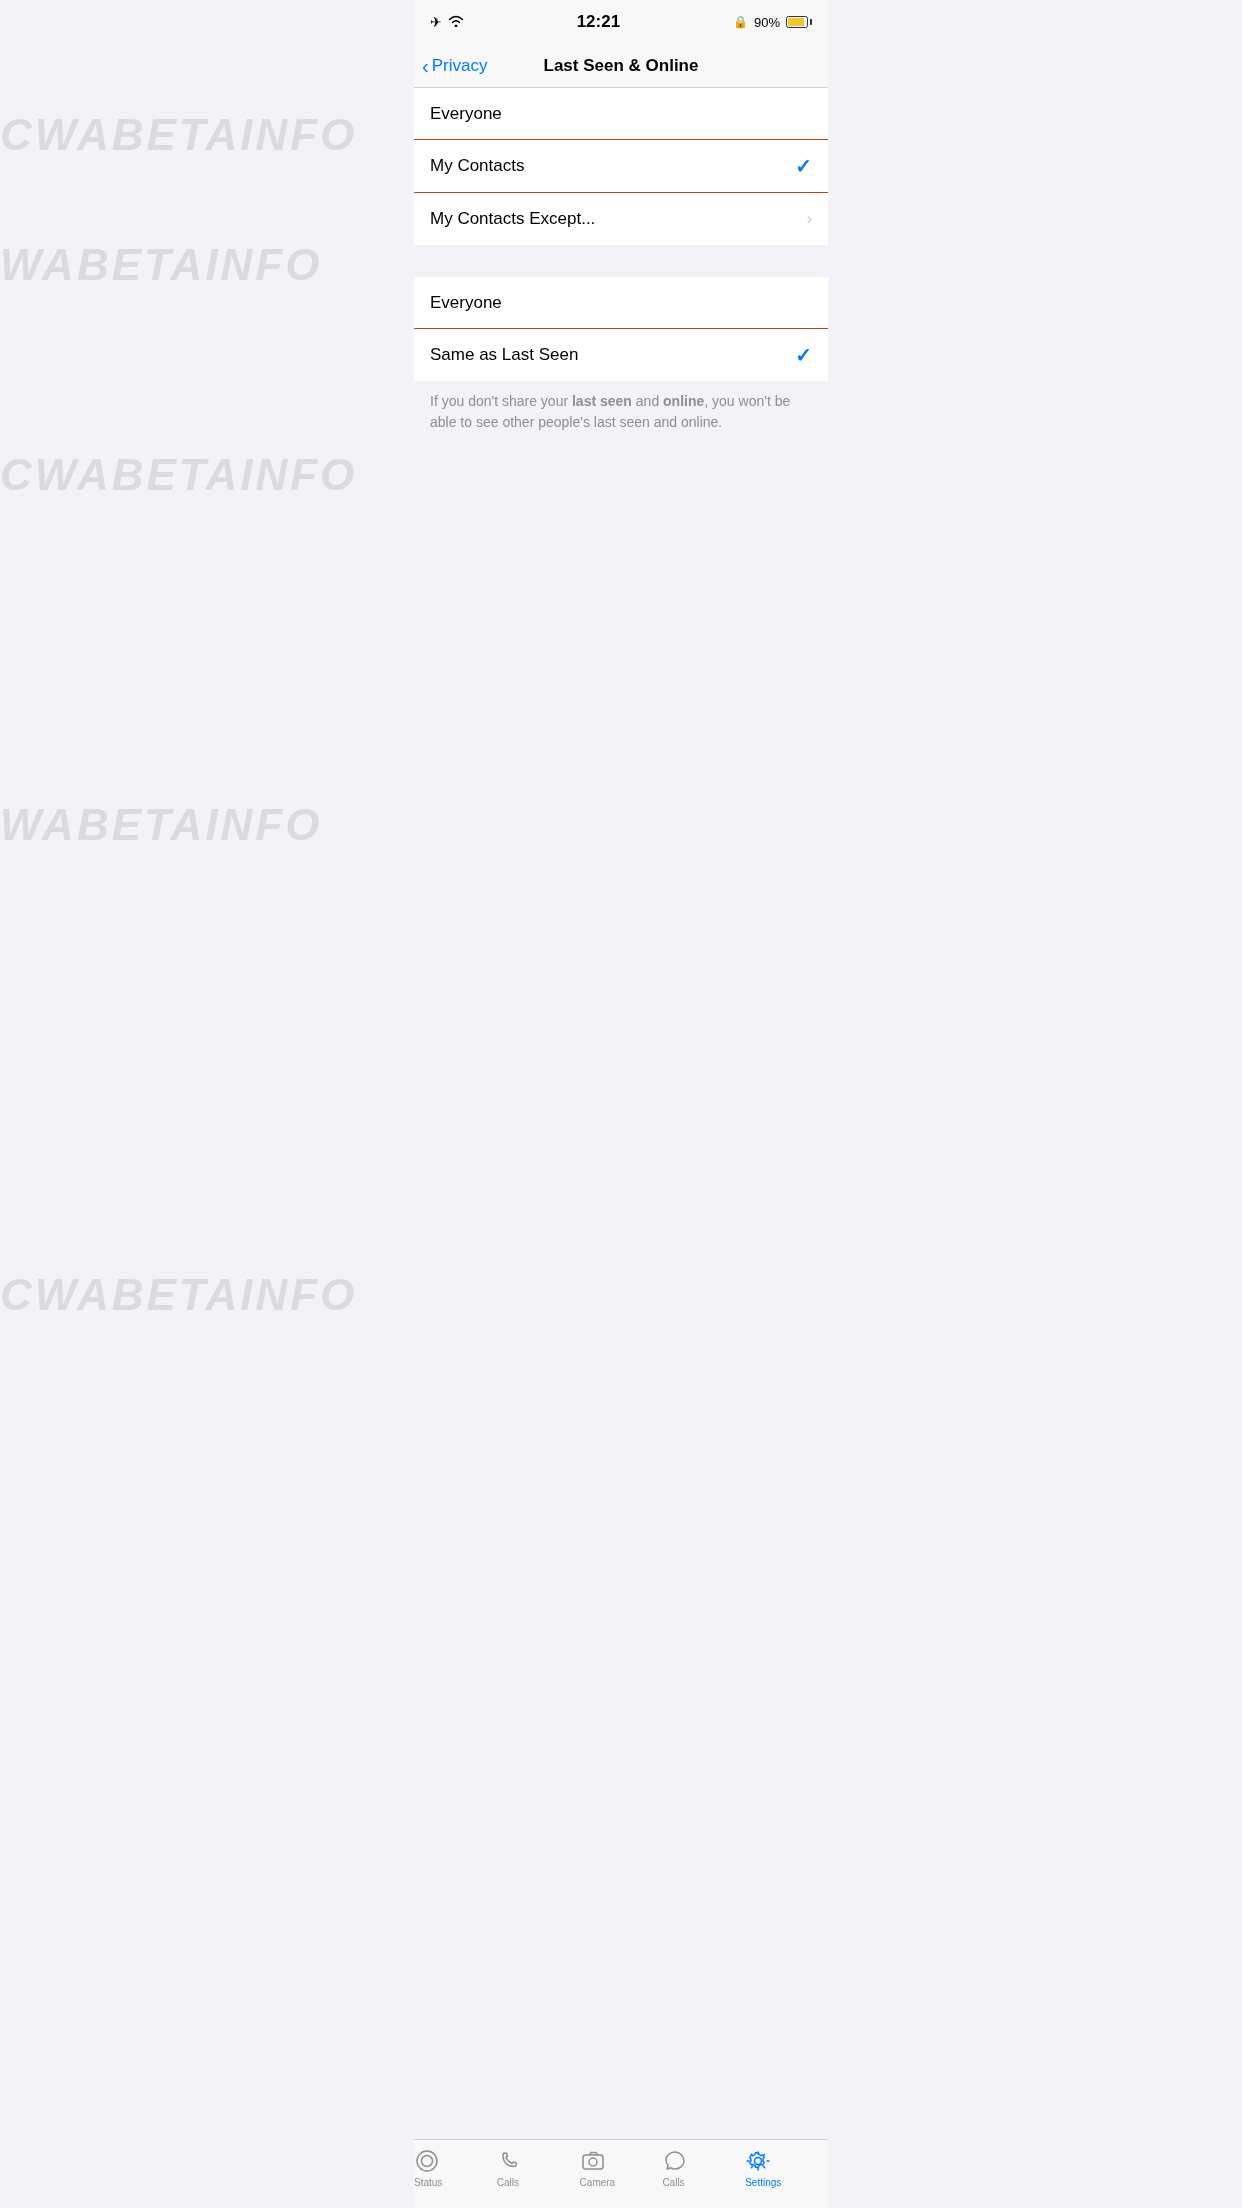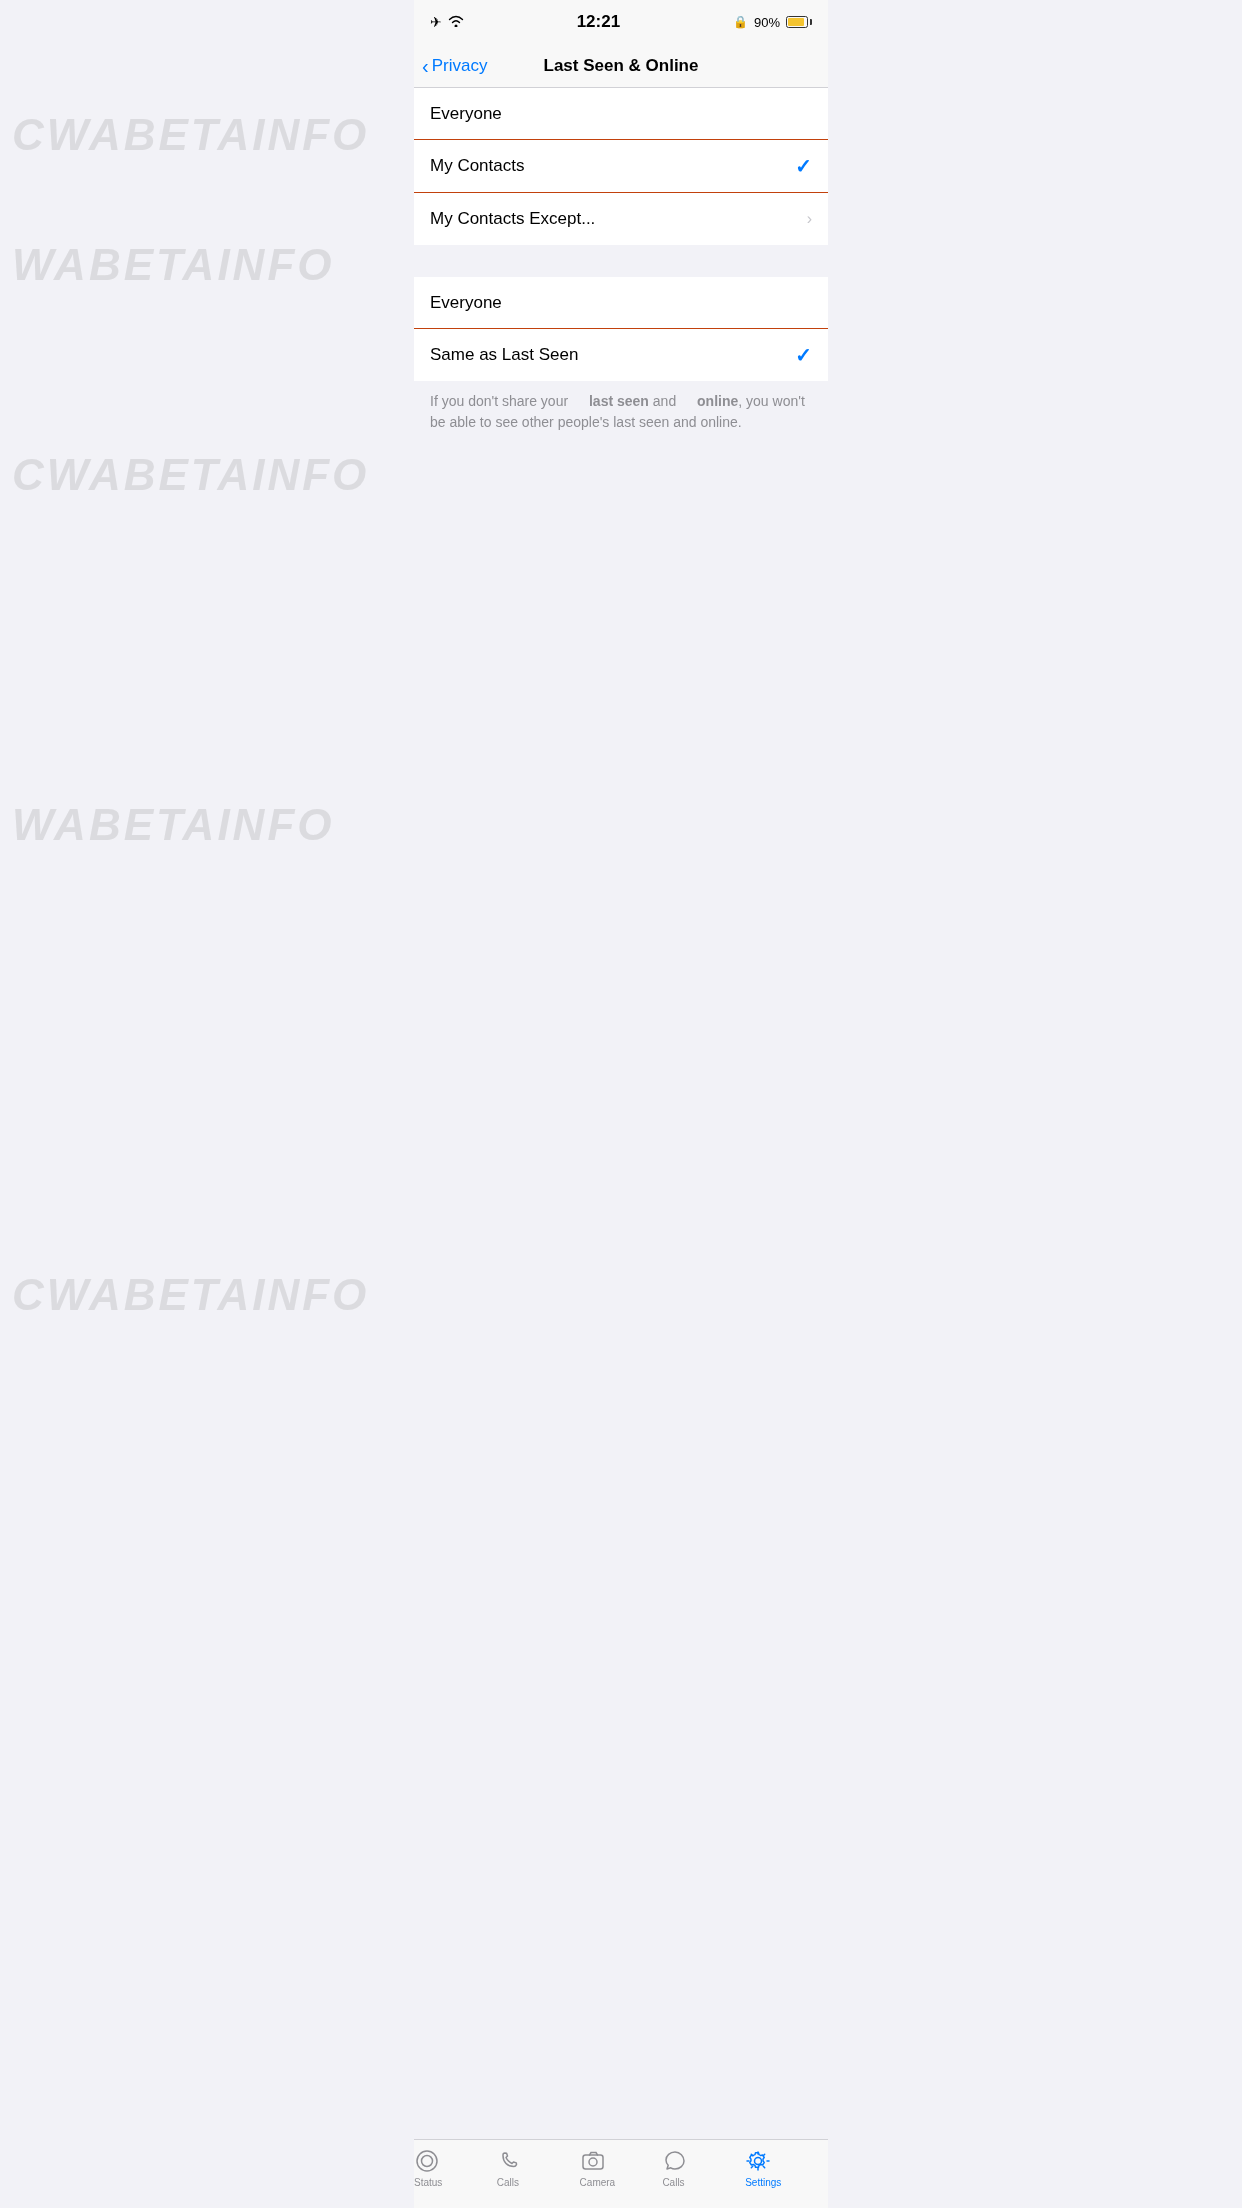--- a/index.html
+++ b/index.html
@@ -174,38 +174,37 @@
       color: #8e8e93;
       background: #f2f2f7;
       line-height: 1.5;
       position: relative;
       z-index: 1;
     }
 
     .info-text strong {
       font-weight: 700;
       color: #8e8e93;
-      margin-left: 17px;
     }
 
     
     .watermark-overlay {
       position: fixed;
       top: 88px;
       left: 0;
       right: 0;
       pointer-events: none;
       z-index: 0;
       overflow: hidden;
     }
 
     .wm-line {
       display: flex;
       align-items: center;
-      margin: 22px 12px;
+      margin: 22px 0;
       transform-origin: left center;
     }
 
     .wm-text {
       font-size: 44px;
       font-weight: 900;
       color: rgba(160, 160, 160, 0.28);
       letter-spacing: 3px;
       white-space: nowrap;
       text-transform: uppercase;

